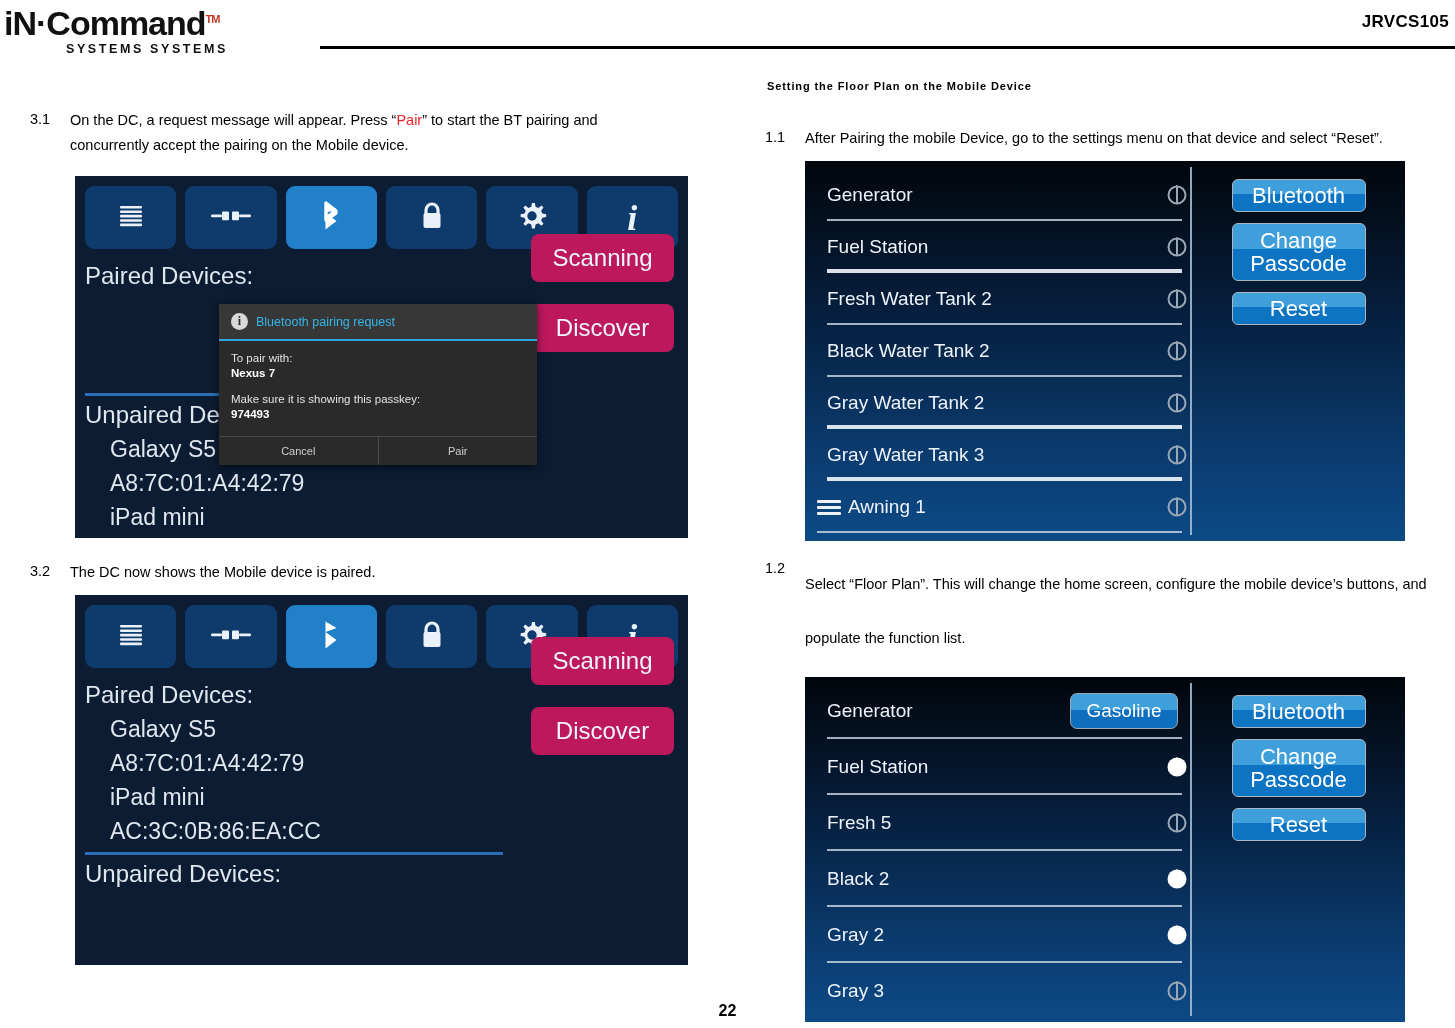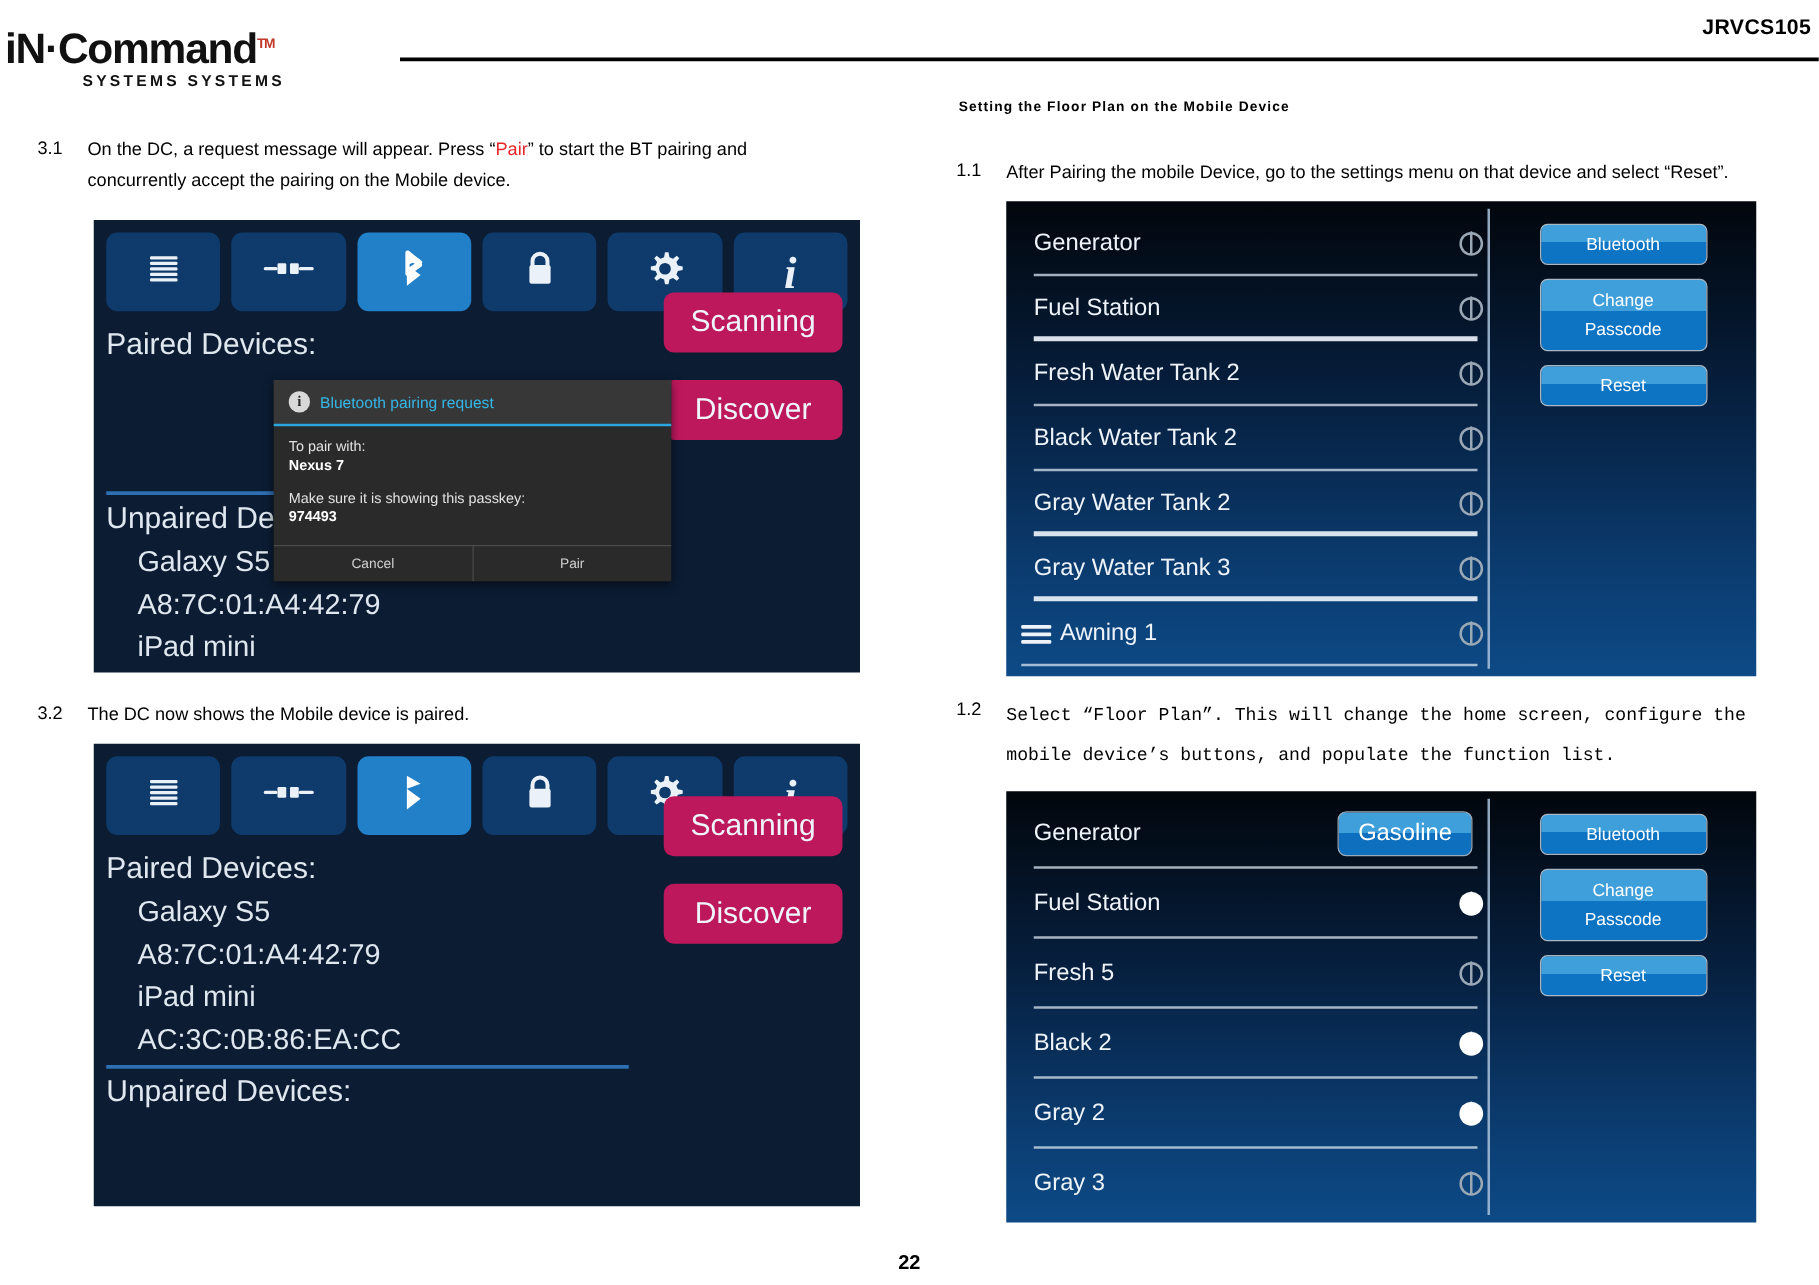--- a/index.html
+++ b/index.html
@@ -7,21 +7,21 @@
     width:1455px;height:1028px;
     background:#ffffff;
     font-family:"Liberation Sans", sans-serif;
     color:#000;
     position:relative;
     overflow:hidden;
   }
 
   
   #header{position:absolute;left:0;top:0;width:1455px;height:52px;}
-  #logo{position:absolute;left:4px;top:18px;width:310px;height:46px;}
+  #logo{position:absolute;left:4px;top:2px;width:310px;height:46px;}
   .logo-main{
     font-family:"Liberation Sans", sans-serif;
     font-size:34px;font-weight:bold;letter-spacing:-1px;
     color:#111;line-height:34px;white-space:nowrap;
   }
   .logo-tm{font-size:11px;vertical-align:super;color:#c0392b;font-weight:bold;}
   .logo-sub{
     font-size:12.5px;font-weight:bold;letter-spacing:2.6px;
     color:#111;margin-top:2px;padding-left:62px;white-space:nowrap;
   }
@@ -35,21 +35,21 @@
 
   
   #col-left{position:absolute;left:30px;top:108px;width:665px;}
   #col-right{position:absolute;left:765px;top:80px;width:680px;}
 
   .step{display:flex;align-items:flex-start;margin-bottom:6px;}
   .step-num{
     width:40px;flex:0 0 40px;font-size:14.5px;line-height:22px;
   }
   .step-body{font-size:14.5px;line-height:25px;}
-  .step-body.loose{line-height:32px;font-family:Liberation Mono, monospace;}
+  .step-body.loose{line-height:54px;}
   .red{color:#e8232a;}
 
   .section-title{
     font-size:11px;font-weight:bold;letter-spacing:0.9px;
     margin:0 0 34px 2px;
   }
 
   
   .shot{position:relative;overflow:hidden;}
 
@@ -167,21 +167,21 @@
     width:2px;background:rgba(170,195,220,.85);margin:6px 0 6px 0;
   }
   .fp-side{
     flex:1;position:relative;padding-top:18px;
     display:flex;flex-direction:column;align-items:center;
   }
   .fp-sbtn{
     width:134px;border-radius:6px;
     border:1px solid #a9b6c4;box-sizing:border-box;
     background:linear-gradient(180deg,#3f9fdb 0%,#3f9fdb 45%,#0d74c4 45%,#0d74c4 100%);
-    color:#ffffff;font-size:14px;text-align:center;
+    color:#ffffff;font-size:22px;text-align:center;
     padding:4px 0;margin-bottom:11px;line-height:23px;
   }
   .fp-sbtn.tall{padding:5px 0;}
 
   
   #page-no{
     position:absolute;left:0;top:1002px;width:1455px;
     text-align:center;font-size:16px;font-weight:bold;
   }
 </style>

